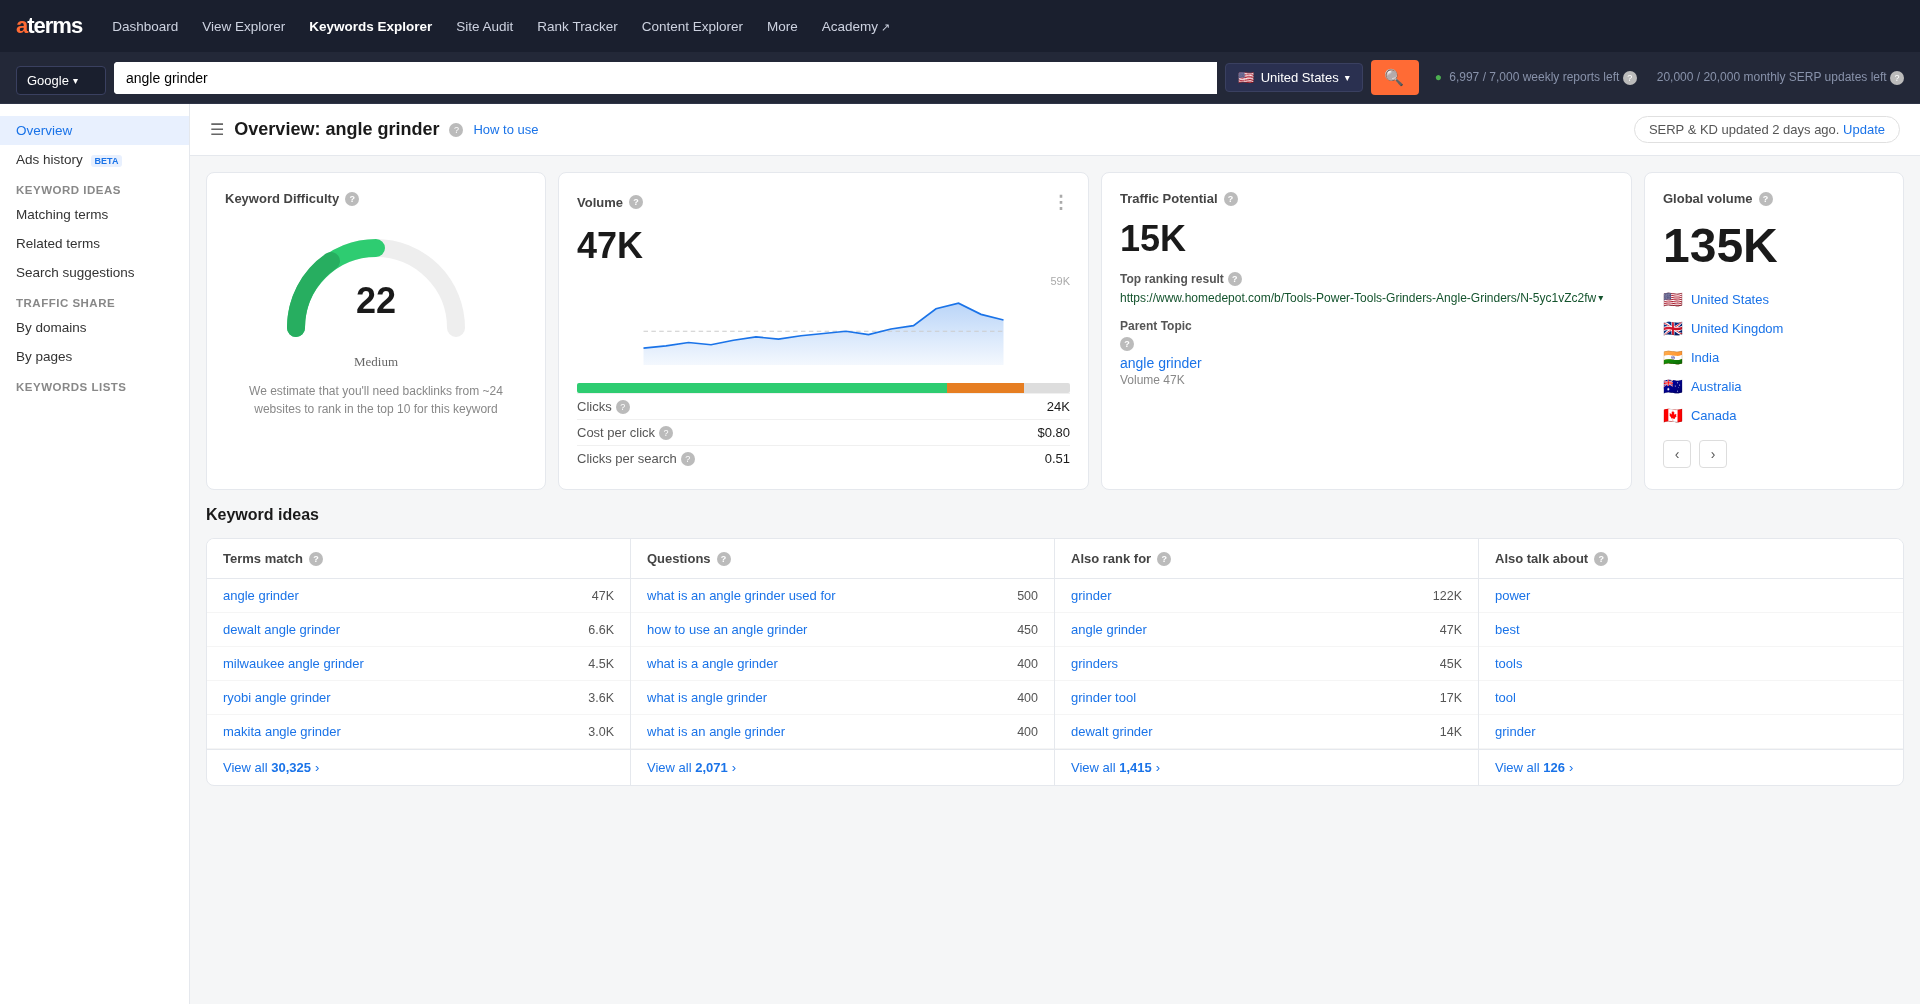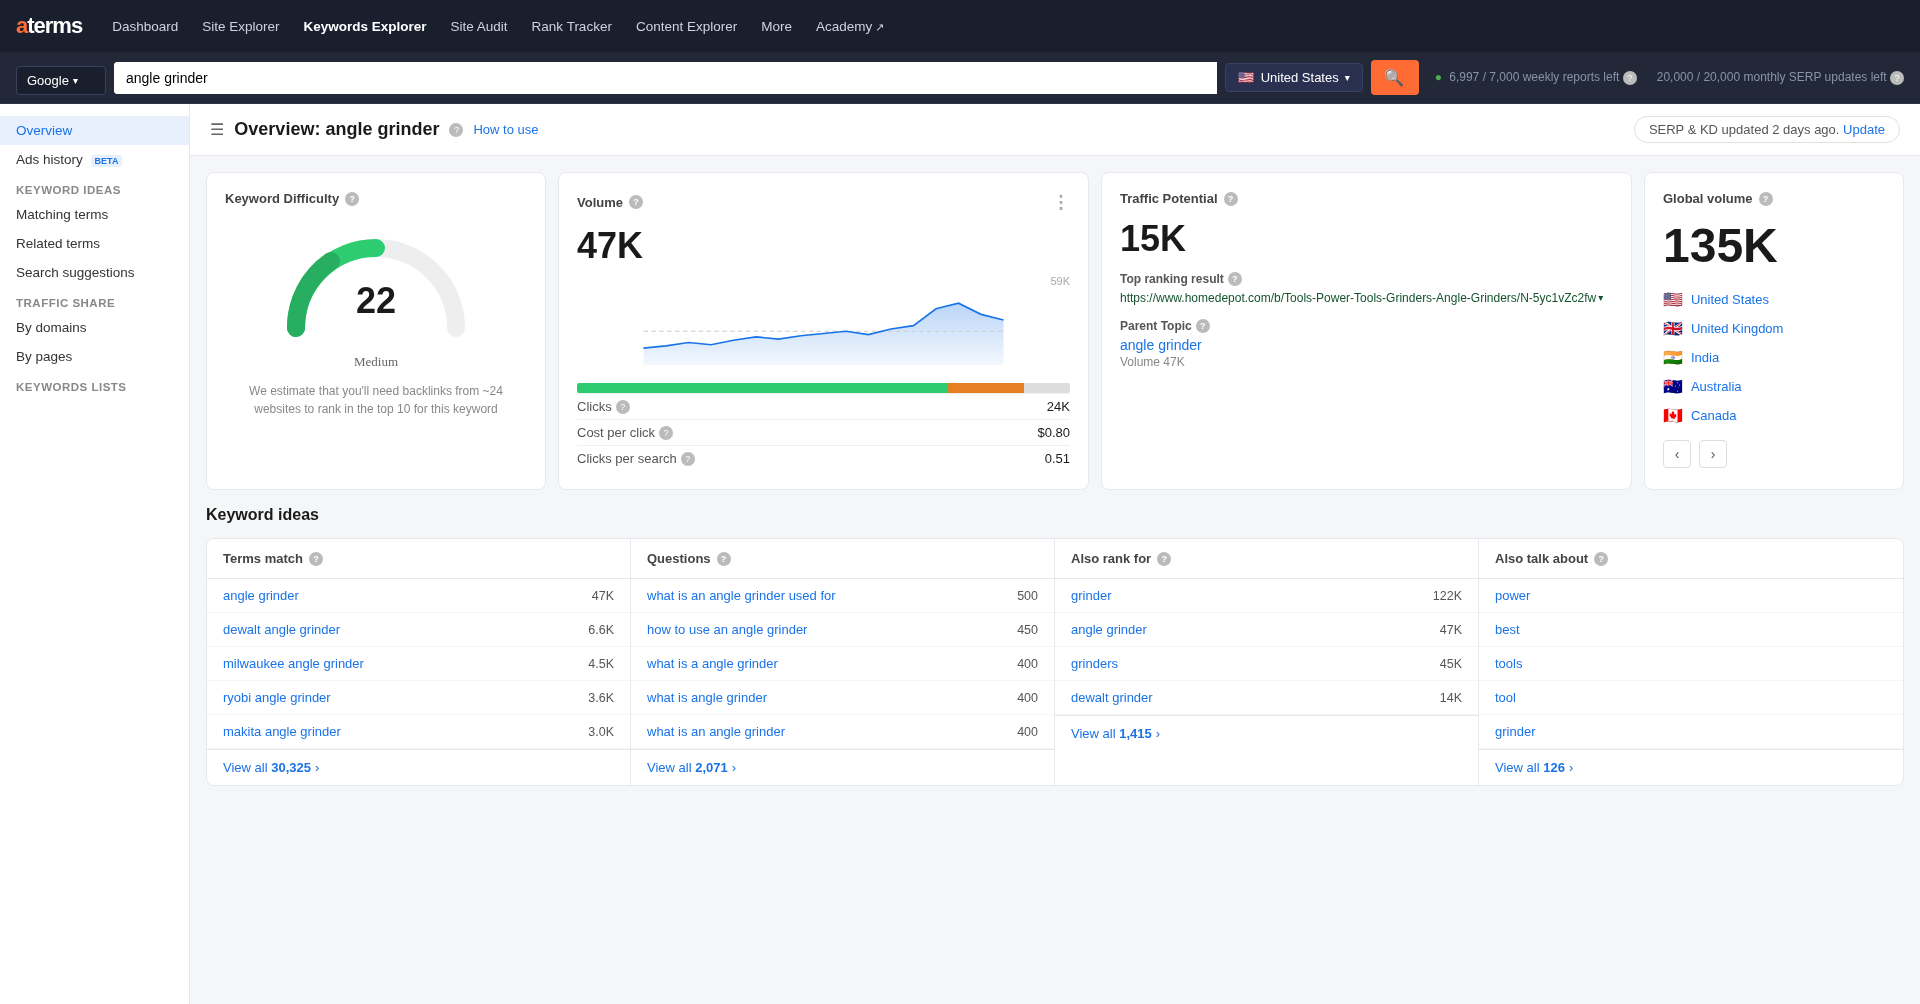--- a/index.html
+++ b/index.html
@@ -255,21 +255,21 @@
     }
     .metric-label { color: #555; display: flex; align-items: center; gap: 4px; }
     .metric-value { font-weight: 500; color: #1a1a1a; }
     .card-menu { color: #aaa; font-size: 18px; cursor: pointer; margin-left: auto; }
 
     
     .traffic-card { min-width: 360px; }
     .traffic-value { font-size: 36px; font-weight: 700; color: #1a1a1a; margin-bottom: 12px; }
     .top-ranking-label { font-size: 12px; font-weight: 600; color: #555; display: flex; align-items: center; gap: 4px; }
     .ranking-url { color: #14532d; font-size: 12px; margin: 4px 0 12px; cursor: pointer; line-height: 1.4; display: flex; align-items: flex-start; gap: 2px; }
-    .parent-topic-label { font-size: 12px; font-weight: 600; color: #555; display: flex; gap: 4px; }
+    .parent-topic-label { font-size: 12px; font-weight: 600; color: #555; display: flex; gap: 4px; flex-direction: column; }
     .parent-topic-link { color: #1a73e8; font-size: 14px; font-weight: 500; margin: 4px 0 2px; cursor: pointer; }
     .parent-topic-vol { font-size: 12px; color: #888; }
 
     
     .global-card { min-width: 220px; max-width: 260px; }
     .global-value { font-size: 48px; font-weight: 700; color: #1a1a1a; margin-bottom: 12px; }
     .country-row {
       display: flex;
       align-items: center;
       gap: 8px;
@@ -337,21 +337,21 @@
     .sparkline { width: 100%; height: 90px; }
   </style>
 </head>
 <body>
 
 <nav class="top-nav">
   <div class="logo">
     <span style="color:#ff6b35">a</span><span style="color:#fff">terms</span>
   </div>
   <a class="nav-link">Dashboard</a>
-  <a class="nav-link">Site Explorer</a>
+  <a class="nav-link">View Explorer</a>
   <a class="nav-link active">Keywords Explorer</a>
   <a class="nav-link">Site Audit</a>
   <a class="nav-link">Rank Tracker</a>
   <a class="nav-link">Content Explorer</a>
   <a class="nav-link" style="display:flex;align-items:center;gap:3px;">More</a>
   <a class="nav-link external">Academy</a>
 </nav>
 
 <div class="search-bar">
   <div class="search-engine-select">
@@ -622,20 +622,24 @@
             </div>
             <div class="ideas-row">
               <span class="ideas-link">angle grinder</span>
               <span class="ideas-count">47K</span>
             </div>
             <div class="ideas-row">
               <span class="ideas-link">grinders</span>
               <span class="ideas-count">45K</span>
             </div>
             <div class="ideas-row">
+              <span class="ideas-link">grinder tool</span>
+              <span class="ideas-count">17K</span>
+            </div>
+            <div class="ideas-row">
               <span class="ideas-link">dewalt grinder</span>
               <span class="ideas-count">14K</span>
             </div>
             <div class="view-all-row">
               <span>View all <strong>1,415</strong></span>
               <span>›</span>
             </div>
           </div>
           <div class="ideas-col">
             <div class="ideas-col-header">

